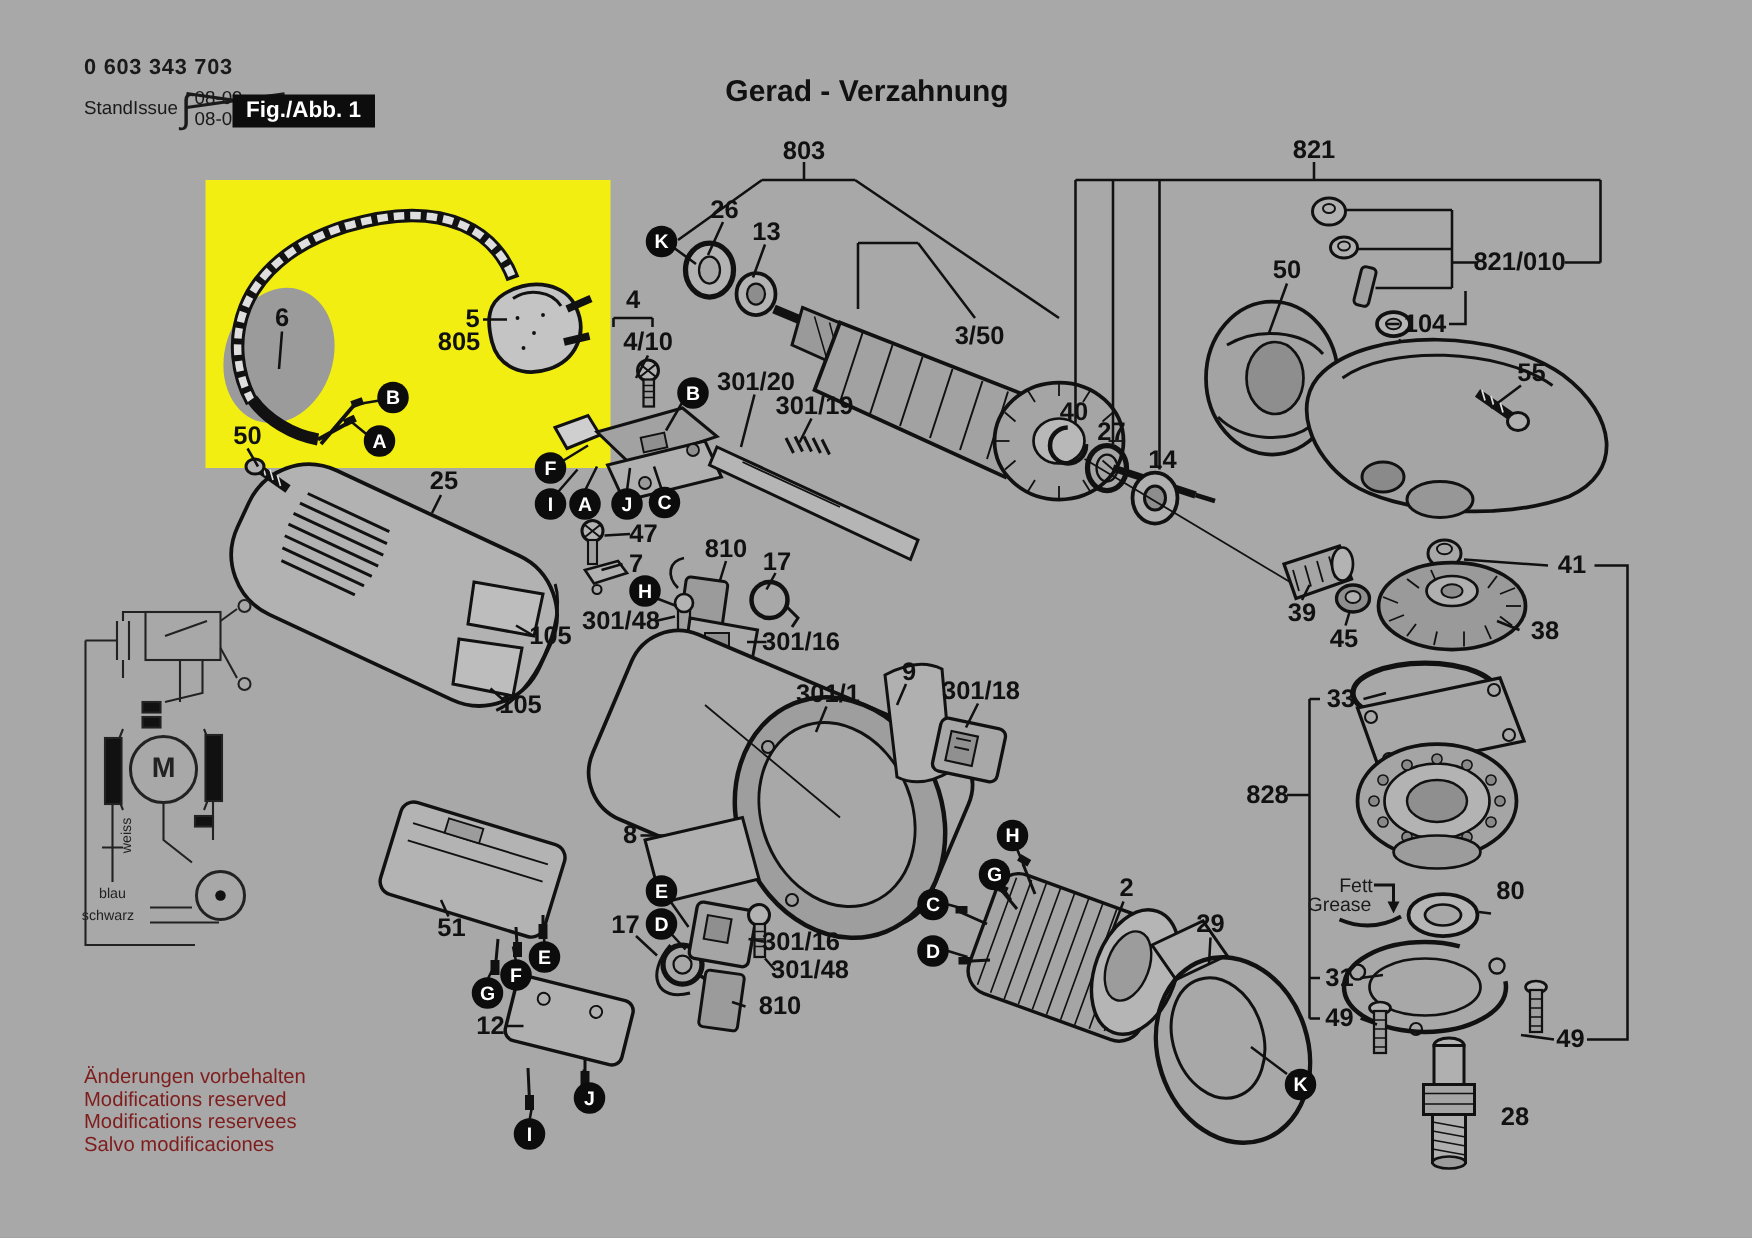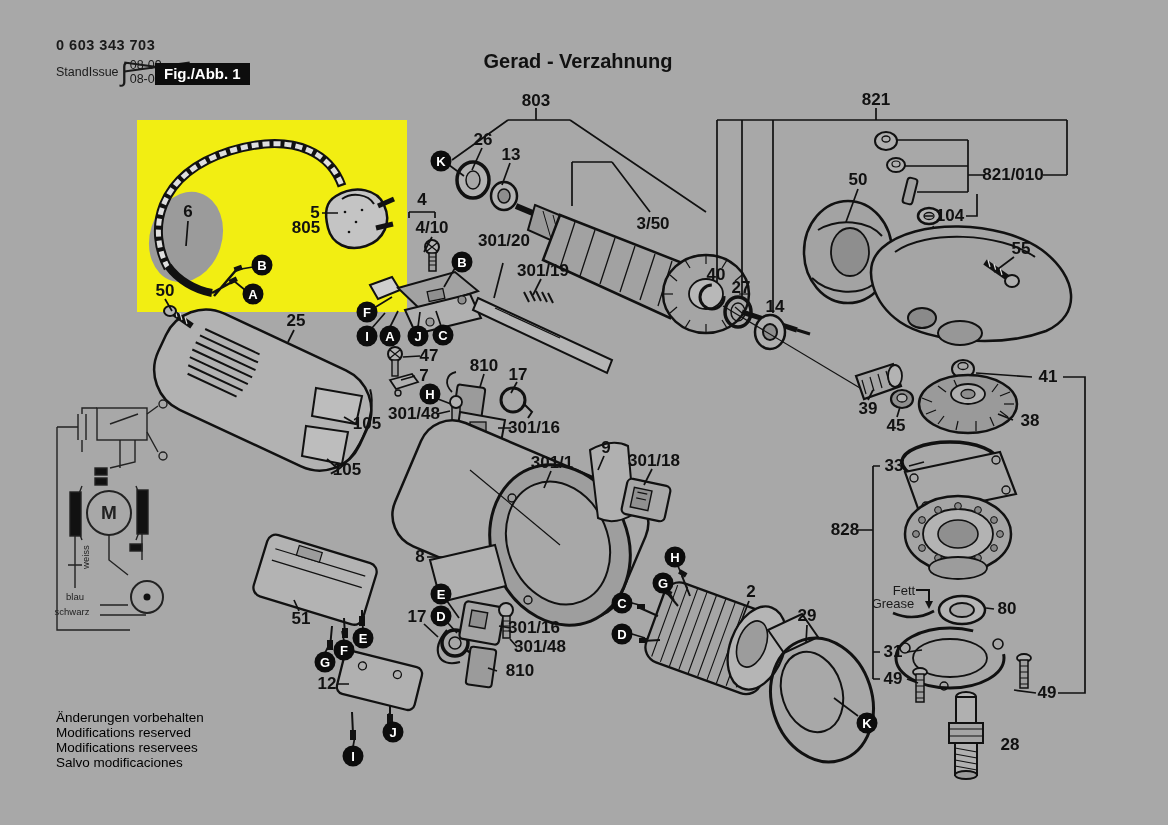--- a/index.html
+++ b/index.html
@@ -12,21 +12,21 @@
   .stamp .lbls{display:flex;font-size:12.5px;line-height:1.1;}
   .stamp .brace{font-size:26px;margin:0 2px;font-weight:normal;}
   .stamp .vals{display:flex;flex-direction:column;font-size:12.5px;line-height:1.1;}
   .crossed{position:relative;display:inline-block;}
   .crossed .x{position:absolute;left:-6px;right:-10px;top:50%;height:1.6px;background:#1a1a1a;}
   .crossed .x1{transform:rotate(8deg);}
   .crossed .x2{transform:rotate(-8deg);}
   .figbox{position:absolute;left:155px;top:63px;background:#0d0d0d;color:#fff;font-weight:bold;font-size:15px;padding:2px 9px 3px 9px;}
   .title{position:absolute;left:578px;top:50px;transform:translateX(-50%);font-size:20px;font-weight:bold;color:#111;white-space:nowrap;}
   
-  .footer{position:absolute;left:56px;top:710px;font-size:13.5px;color:#000000;line-height:1.12;}
+  .footer{position:absolute;left:56px;top:710px;font-size:13.5px;color:#7f1d1d;line-height:1.12;}
   
   .num{position:absolute;transform:translate(-50%,-50%);font-size:17px;font-weight:bold;color:#111;white-space:nowrap;}
   .lett{position:absolute;transform:translate(-50%,-50%);width:21px;height:21px;border-radius:50%;background:#0c0c0c;color:#fff;
         font-size:13px;font-weight:bold;display:flex;align-items:center;justify-content:center;}
   .note{position:absolute;transform:translate(-50%,-50%);font-size:13px;color:#1a1a1a;white-space:nowrap;}
   .wire{position:absolute;transform:translate(-50%,-50%);font-size:9.5px;color:#222;white-space:nowrap;}
   .wire.vertical{transform:translate(-50%,-50%) rotate(-90deg);}
   .motor-m{position:absolute;transform:translate(-50%,-50%);font-size:19px;font-weight:bold;color:#222;}
 </style>
 </head>
@@ -420,21 +420,21 @@
       <div class="num" style="left: 716px; top: 275px;">40</div>
       <div class="num" style="left: 741px; top: 288px;">27</div>
       <div class="num" style="left: 775px; top: 307px;">14</div>
       <div class="num" style="left: 422px; top: 200px;">4</div>
       <div class="num" style="left: 432px; top: 228px;">4/10</div>
       <div class="num" style="left: 315px; top: 213px;">5</div>
       <div class="num" style="left: 306px; top: 228px;">805</div>
       <div class="num" style="left: 188px; top: 212px;">6</div>
       <div class="num" style="left: 165px; top: 291px;">50</div>
       <div class="num" style="left: 296px; top: 321px;">25</div>
-      <div class="num" style="left: 504px; top: 241px;">301/20</div>
+      <div class="num" style="left: 504px; top: 255px;">301/20</div>
       <div class="num" style="left: 543px; top: 271px;">301/19</div>
       <div class="num" style="left: 429px; top: 356px;">47</div>
       <div class="num" style="left: 424px; top: 376px;">7</div>
       <div class="num" style="left: 484px; top: 366px;">810</div>
       <div class="num" style="left: 518px; top: 375px;">17</div>
       <div class="num" style="left: 414px; top: 414px;">301/48</div>
       <div class="num" style="left: 534px; top: 428px;">301/16</div>
       <div class="num" style="left: 367px; top: 424px;">105</div>
       <div class="num" style="left: 347px; top: 470px;">105</div>
       <div class="num" style="left: 552px; top: 463px;">301/1</div>
@@ -448,21 +448,21 @@
       <div class="num" style="left: 845px; top: 530px;">828</div>
       <div class="num" style="left: 420px; top: 557px;">8</div>
       <div class="num" style="left: 417px; top: 617px;">17</div>
       <div class="num" style="left: 534px; top: 628px;">301/16</div>
       <div class="num" style="left: 540px; top: 647px;">301/48</div>
       <div class="num" style="left: 520px; top: 671px;">810</div>
       <div class="num" style="left: 301px; top: 619px;">51</div>
       <div class="num" style="left: 327px; top: 684px;">12</div>
       <div class="num" style="left: 751px; top: 592px;">2</div>
       <div class="num" style="left: 807px; top: 616px;">29</div>
-      <div class="num" style="left: 1007px; top: 609px;">80</div>
+      <div class="num" style="left: 1007px; top: 594px;">80</div>
       <div class="num" style="left: 893px; top: 652px;">31</div>
       <div class="num" style="left: 893px; top: 679px;">49</div>
       <div class="num" style="left: 1047px; top: 693px;">49</div>
       <div class="num" style="left: 1010px; top: 745px;">28</div>
       <div class="lett" style="left: 441px; top: 161px;">K</div>
       <div class="lett" style="left: 462px; top: 262px;">B</div>
       <div class="lett" style="left: 262px; top: 265px;">B</div>
       <div class="lett" style="left: 253px; top: 294px;">A</div>
       <div class="lett" style="left: 367px; top: 312px;">F</div>
       <div class="lett" style="left: 367px; top: 336px;">I</div>

